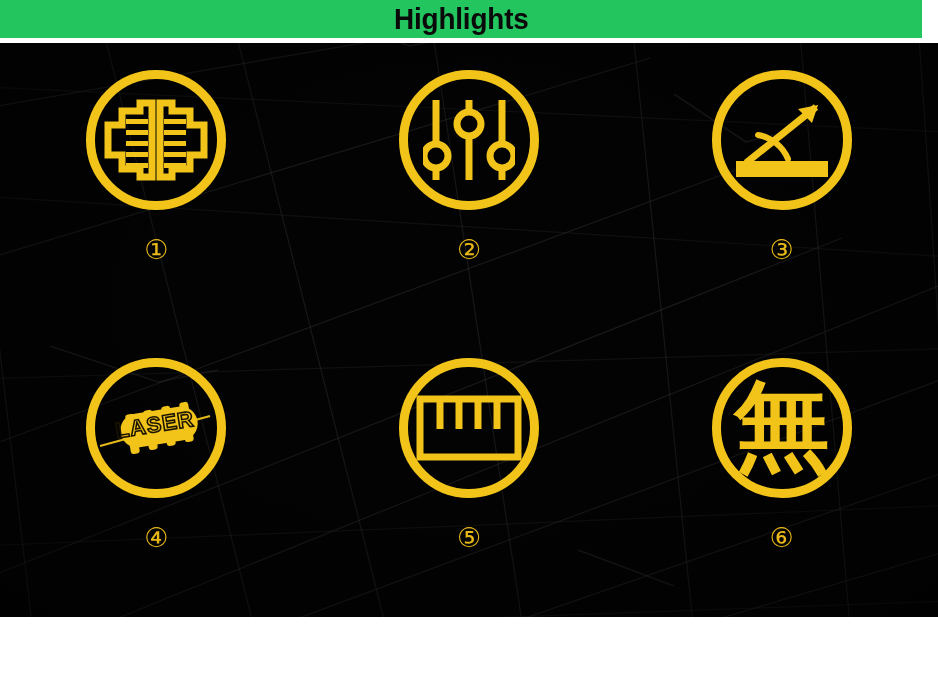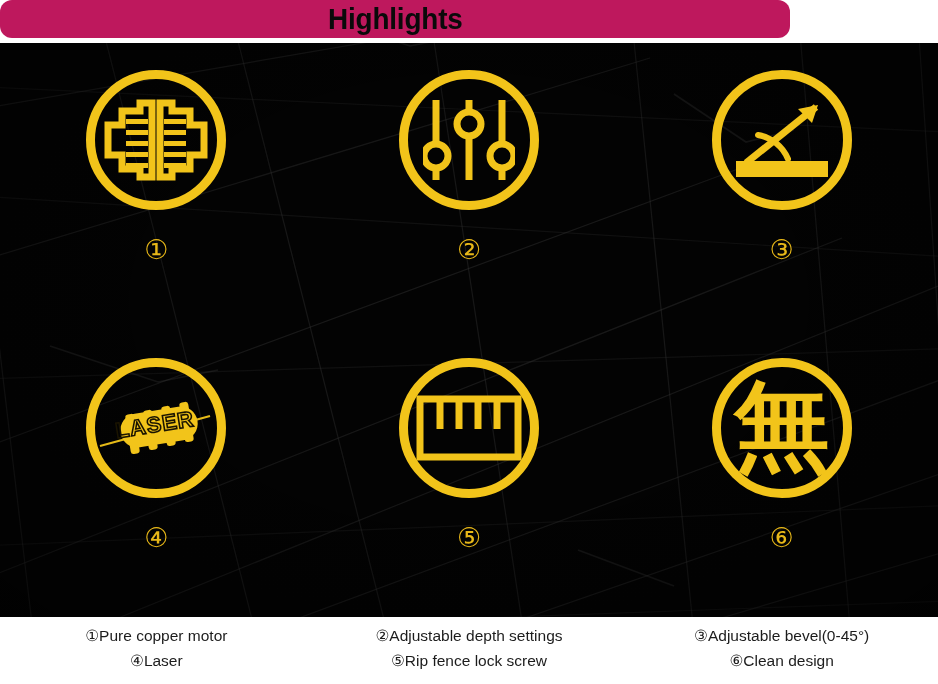--- a/index.html
+++ b/index.html
@@ -17,27 +17,26 @@
     position: relative;
     width: 938px;
     height: 684px;
     background: #ffffff;
   }
 
   
   .header-band {
     position: absolute;
     left: 0; top: 0;
-    width: 790px;
+    width: 922px;
     height: 38px;
-    background: #be185d;
+    background: #22c55e;
     display: flex;
     align-items: center;
     justify-content: center;
-    border-radius: 12px;
   }
   .header-title {
     font-size: 30px;
     font-weight: bold;
     color: #0a0a0a;
     letter-spacing: -0.2px;
     line-height: 30px;
     font-family: "Liberation Sans", sans-serif;
     transform: scaleX(0.93);
   }
@@ -282,28 +281,14 @@
       <div class="cell row2">
         <div class="icon-circle">
           <div class="glyph-cn">無</div>
         </div>
         <div class="badge">⑥</div>
       </div>
 
     </div>
   </div>
 
-  <div class="captions">
-    <div class="caption-col">
-      <div class="caption-line">①Pure copper motor</div>
-      <div class="caption-line">④Laser</div>
-    </div>
-    <div class="caption-col">
-      <div class="caption-line">②Adjustable depth settings</div>
-      <div class="caption-line">⑤Rip fence lock screw</div>
-    </div>
-    <div class="caption-col">
-      <div class="caption-line">③Adjustable bevel(0-45°)</div>
-      <div class="caption-line">⑥Clean design</div>
-    </div>
-  </div>
 
 </div>
 
 </body></html>

